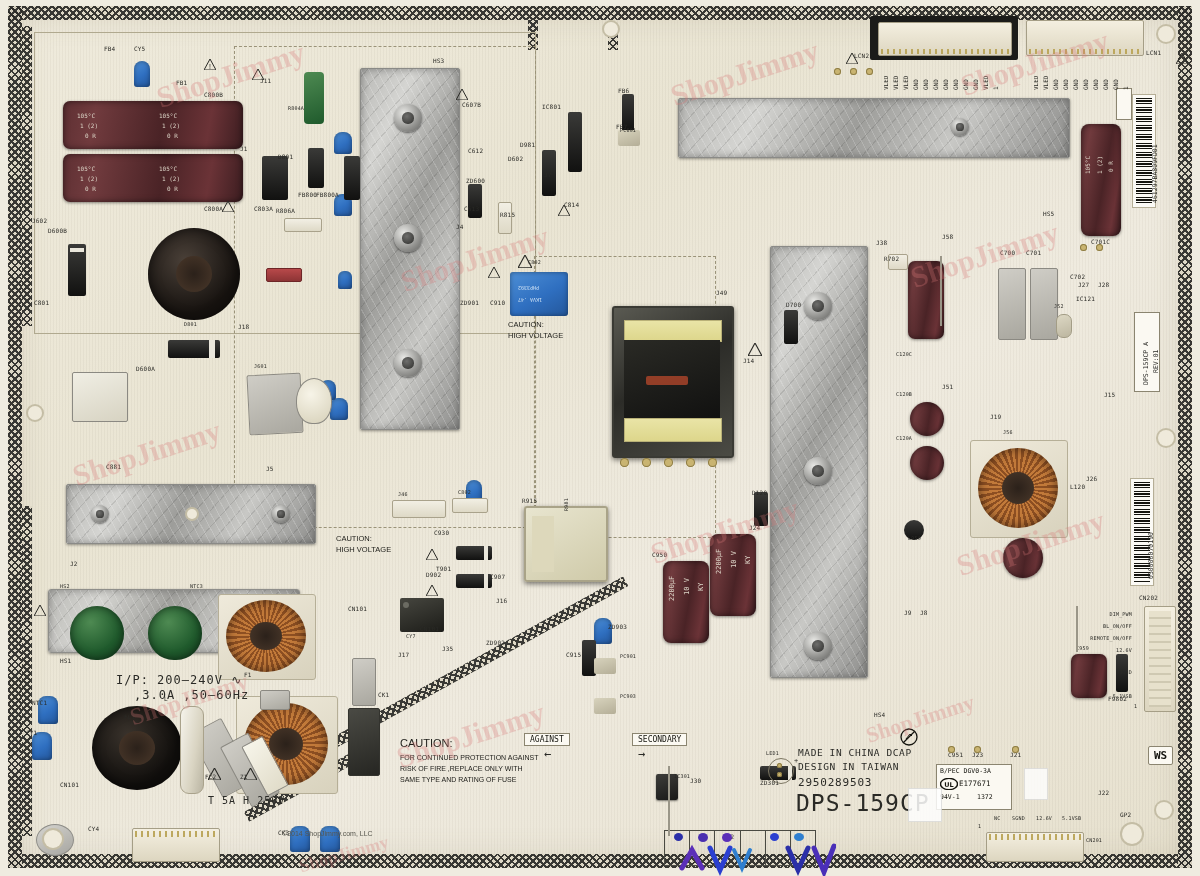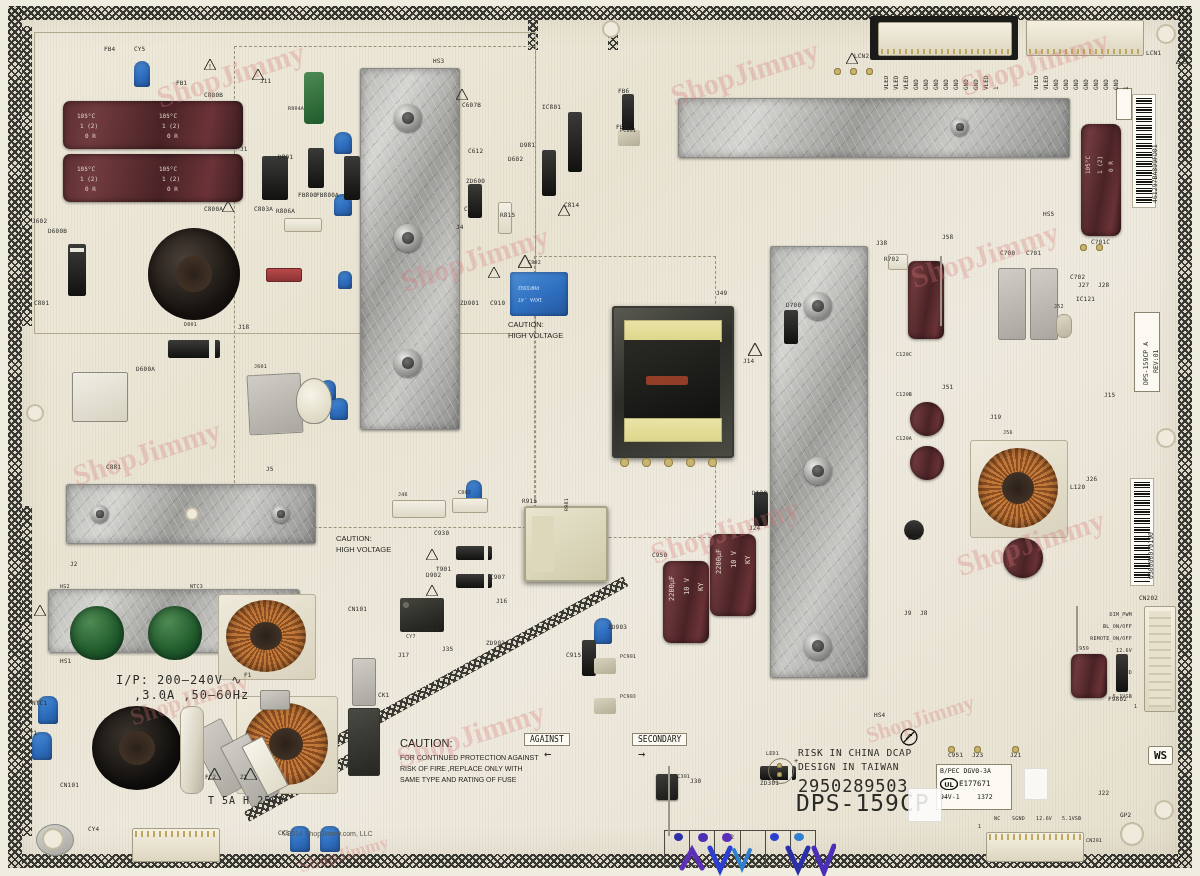--- a/index.html
+++ b/index.html
@@ -401,23 +401,23 @@
     <div class="caution" style="left:500px;top:314px;font-size:7.5px;">CAUTION:</div>
     <div class="caution" style="left:500px;top:325px;font-size:7.5px;">HIGH VOLTAGE</div>
     <div class="caution" style="left:328px;top:528px;font-size:7.5px;">CAUTION:</div>
     <div class="caution" style="left:328px;top:539px;font-size:7.5px;">HIGH VOLTAGE</div>
 
     <div class="label-box" style="left:516px;top:727px;padding:1px 5px;font-size:8px;">AGAINST</div>
     <div class="label-box" style="left:624px;top:727px;padding:1px 5px;font-size:8px;">SECONDARY</div>
     <div class="silk" style="left:536px;top:742px;font-size:12px;">←</div>
     <div class="silk" style="left:630px;top:742px;font-size:12px;">→</div>
 
-    <div class="silk" style="left:790px;top:742px;font-size:9.5px;letter-spacing:.6px;">RISK IN CHINA DCAP</div>
+    <div class="silk" style="left:790px;top:742px;font-size:9.5px;letter-spacing:.6px;">MADE IN CHINA DCAP</div>
     <div class="silk" style="left:790px;top:756px;font-size:9.5px;letter-spacing:.6px;">DESIGN IN TAIWAN</div>
-    <div class="silk" style="left:790px;top:771px;font-size:17px;letter-spacing:.8px;">2950289503</div>
+    <div class="silk" style="left:790px;top:771px;font-size:11px;letter-spacing:.8px;">2950289503</div>
     <div class="silk" style="left:788px;top:785px;font-size:23px;letter-spacing:1px;">DPS-159CP</div>
 
     <div class="silk" style="left:758px;top:745px;font-size:5px;">LED1</div>
     <div style="position:absolute;left:760px;top:752px;width:24px;height:24px;border-radius:50%;
       border:1px solid #7d7763;"></div>
     <div class="pad" style="left:769px;top:757px;width:5px;height:5px;"></div>
     <div class="pad" style="left:769px;top:766px;width:5px;height:5px;"></div>
     <div class="silk" style="left:786px;top:752px;font-size:7px;">+</div>
 
     <div class="label-box" style="left:928px;top:758px;width:74px;height:44px;">

